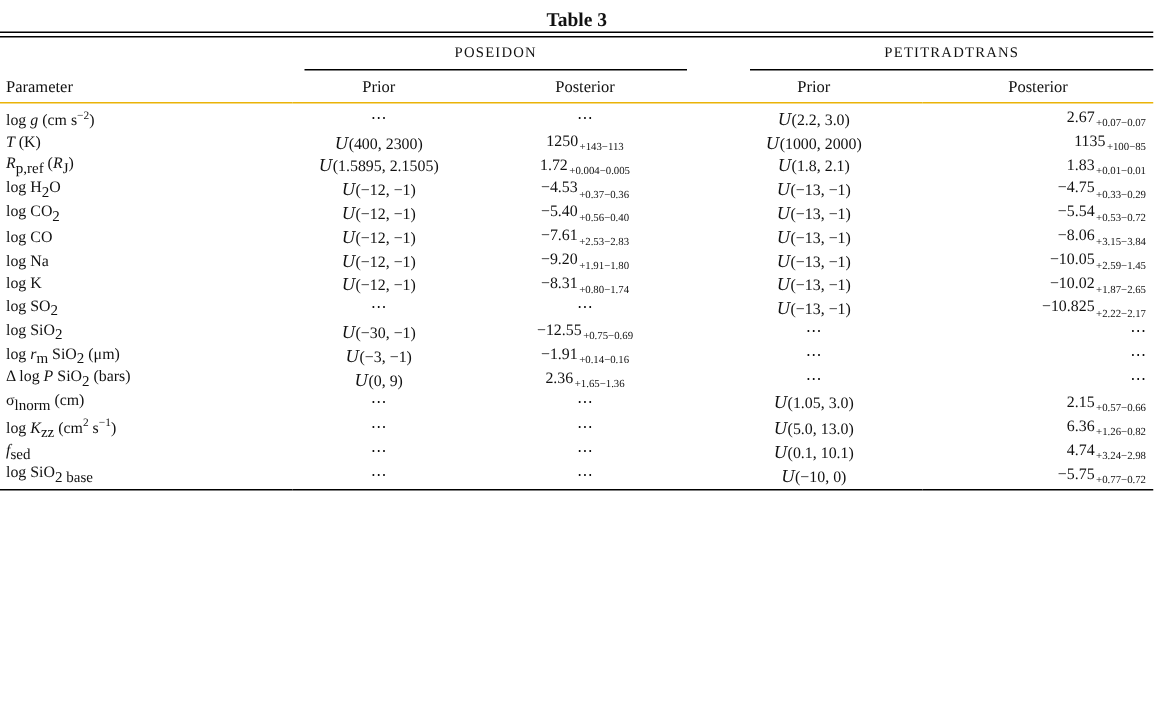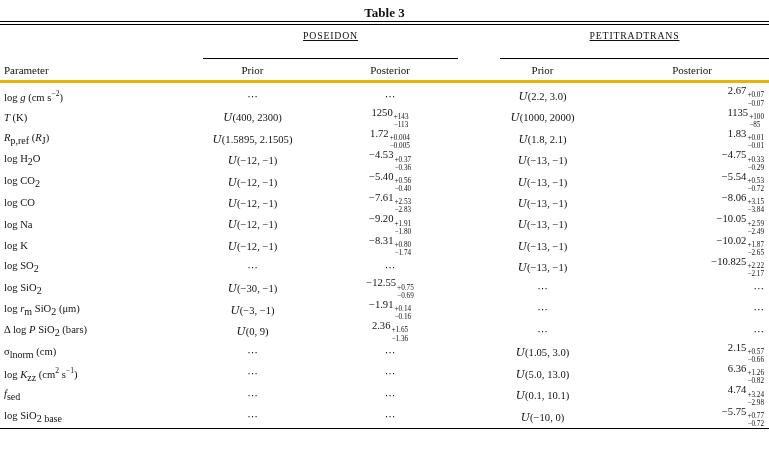--- a/index.html
+++ b/index.html
@@ -19,28 +19,28 @@
   
   .double-rule{height:2px;border-top:1px solid #000;border-bottom:1px solid #000;width:769px;}
 
   table{width:769px;border-collapse:collapse;table-layout:fixed;margin-top:0;}
   col.c1{width:195px;} col.c2{width:115px;} col.c3{width:160px;} col.c4{width:145px;} col.c5{width:154px;}
 
   th{font-weight:normal;padding:0;}
   .group-row th{padding-top:5px;vertical-align:bottom;}
   .group-label{
     font-size:9.8px;letter-spacing:0.8px;text-align:center;
-    border-bottom:1px solid #000;padding-bottom:17px;text-decoration:underline;
+    border-bottom:1px solid #000;padding-bottom:5px;
   }
   .g1{margin:0 12px 0 8px;}
   .g2{margin:0 0 0 30px;}
 
   .colhead th{
     font-size:11px;padding:5px 0 4px 0;text-align:center;
-    border-bottom:3px solid #eab308;
+    border-bottom:1px solid #eab308;
   }
   .colhead th.c1h{text-align:left;padding-left:4px;}
 
   tbody td{
     font-size:10.6px;height:15.8px;padding:0;line-height:1;
     white-space:nowrap;overflow:visible;vertical-align:middle;
   }
   tbody tr:first-child td{padding-top:3px;}
   td.param{text-align:left;padding-left:4px;}
   td.prior{text-align:center;}
@@ -50,21 +50,21 @@
 
   td.param i{font-style:italic;}
   sub{font-size:10px;text-align:right;}
   sup{font-size:7.6px;}
 
   .cal{
     font-family:"DejaVu Serif", serif;
     font-style:italic;font-size:11px;
   }
   .pm{
-    display:inline-flex;flex-direction:column;
+    display:inline-flex;flex-direction:row;
     font-size:7.2px;line-height:1.12;
     vertical-align:-0.45em;margin-left:1px;text-align:left;
   }
 </style>
 </head>
 <body>
 
 <div class="page">
 
   <div class="caption">
@@ -178,21 +178,21 @@
         <tr>
           <td class="param">log Na</td>
           <td class="prior"><span class="cal">U</span>(−12, −1)</td>
           <td class="post1">−9.20<span class="pm">
               <span>+1.91</span>
               <span>−1.80</span>
             </span></td>
           <td class="prior"><span class="cal">U</span>(−13, −1)</td>
           <td class="post2">−10.05<span class="pm">
               <span>+2.59</span>
-              <span>−2.49</span>
+              <span>−1.45</span>
             </span></td>
         </tr>
         <tr>
           <td class="param">log K</td>
           <td class="prior"><span class="cal">U</span>(−12, −1)</td>
           <td class="post1">−8.31<span class="pm">
               <span>+0.80</span>
               <span>−1.74</span>
             </span></td>
           <td class="prior"><span class="cal">U</span>(−13, −1)</td>

